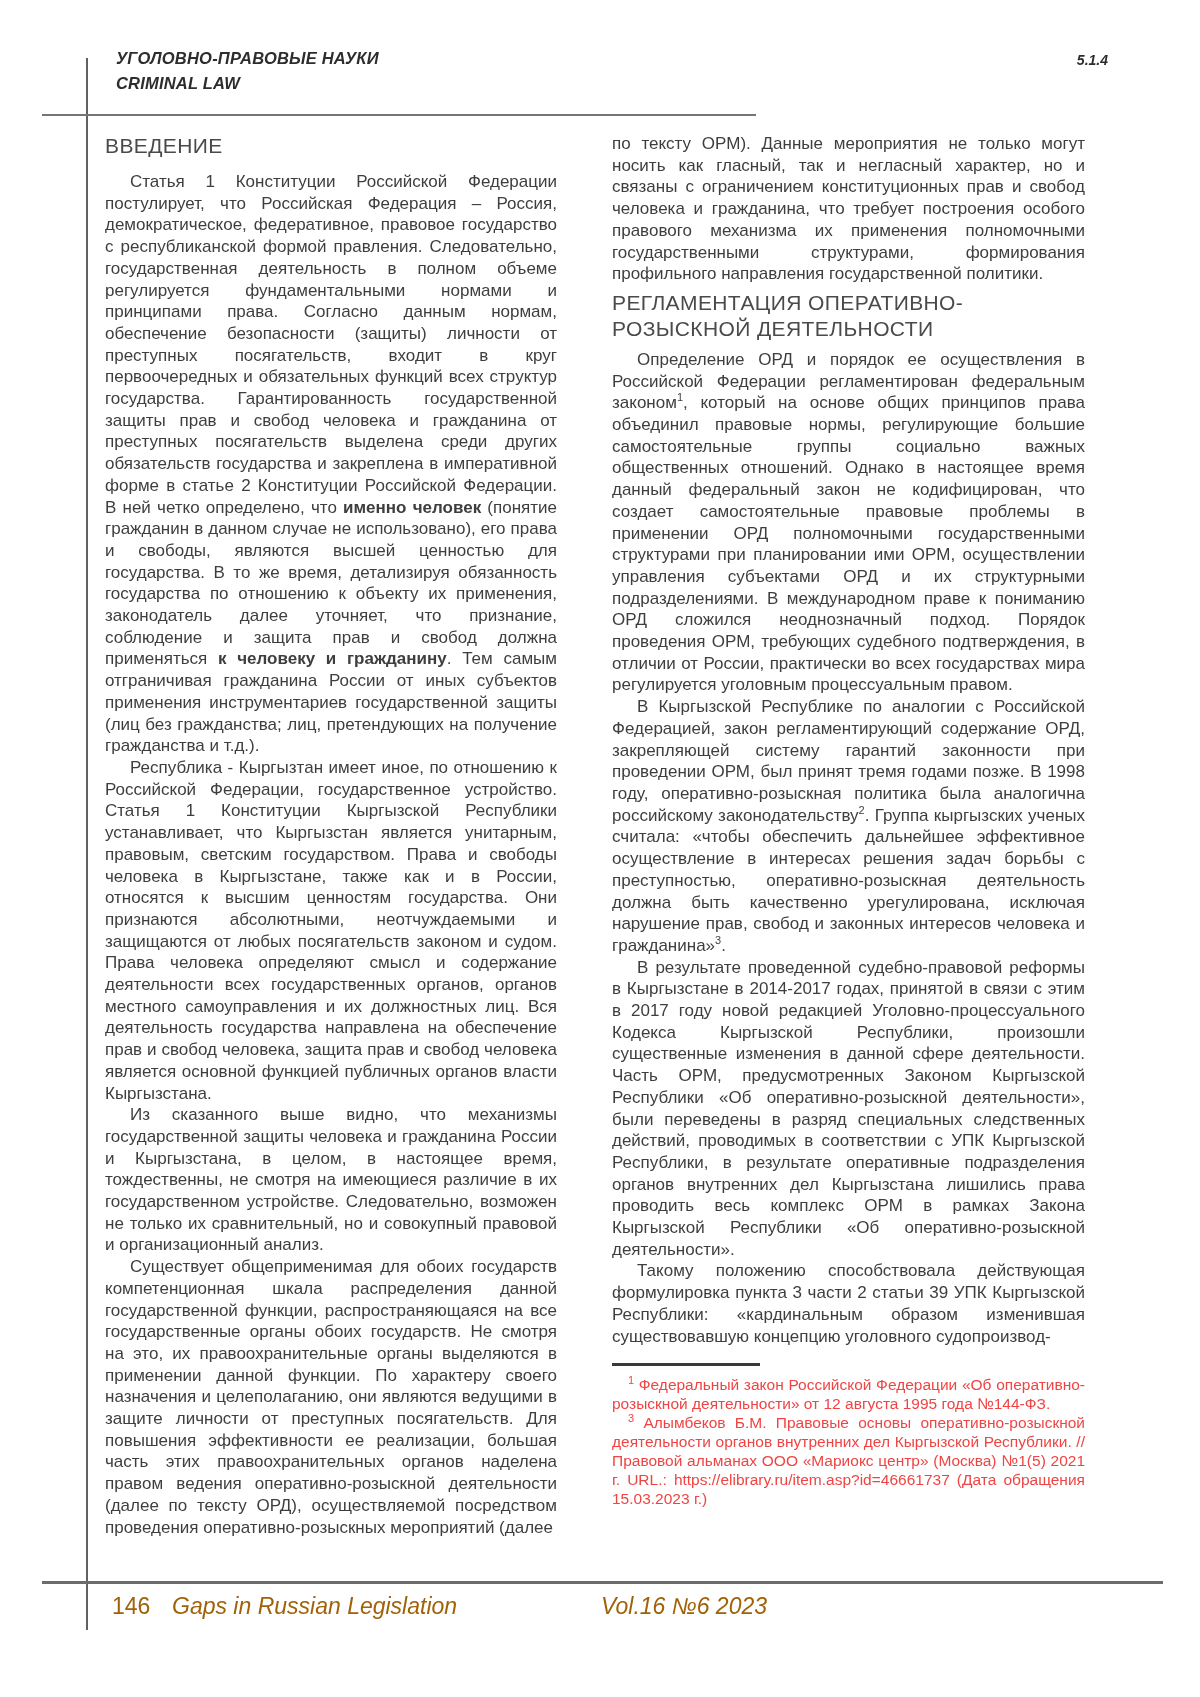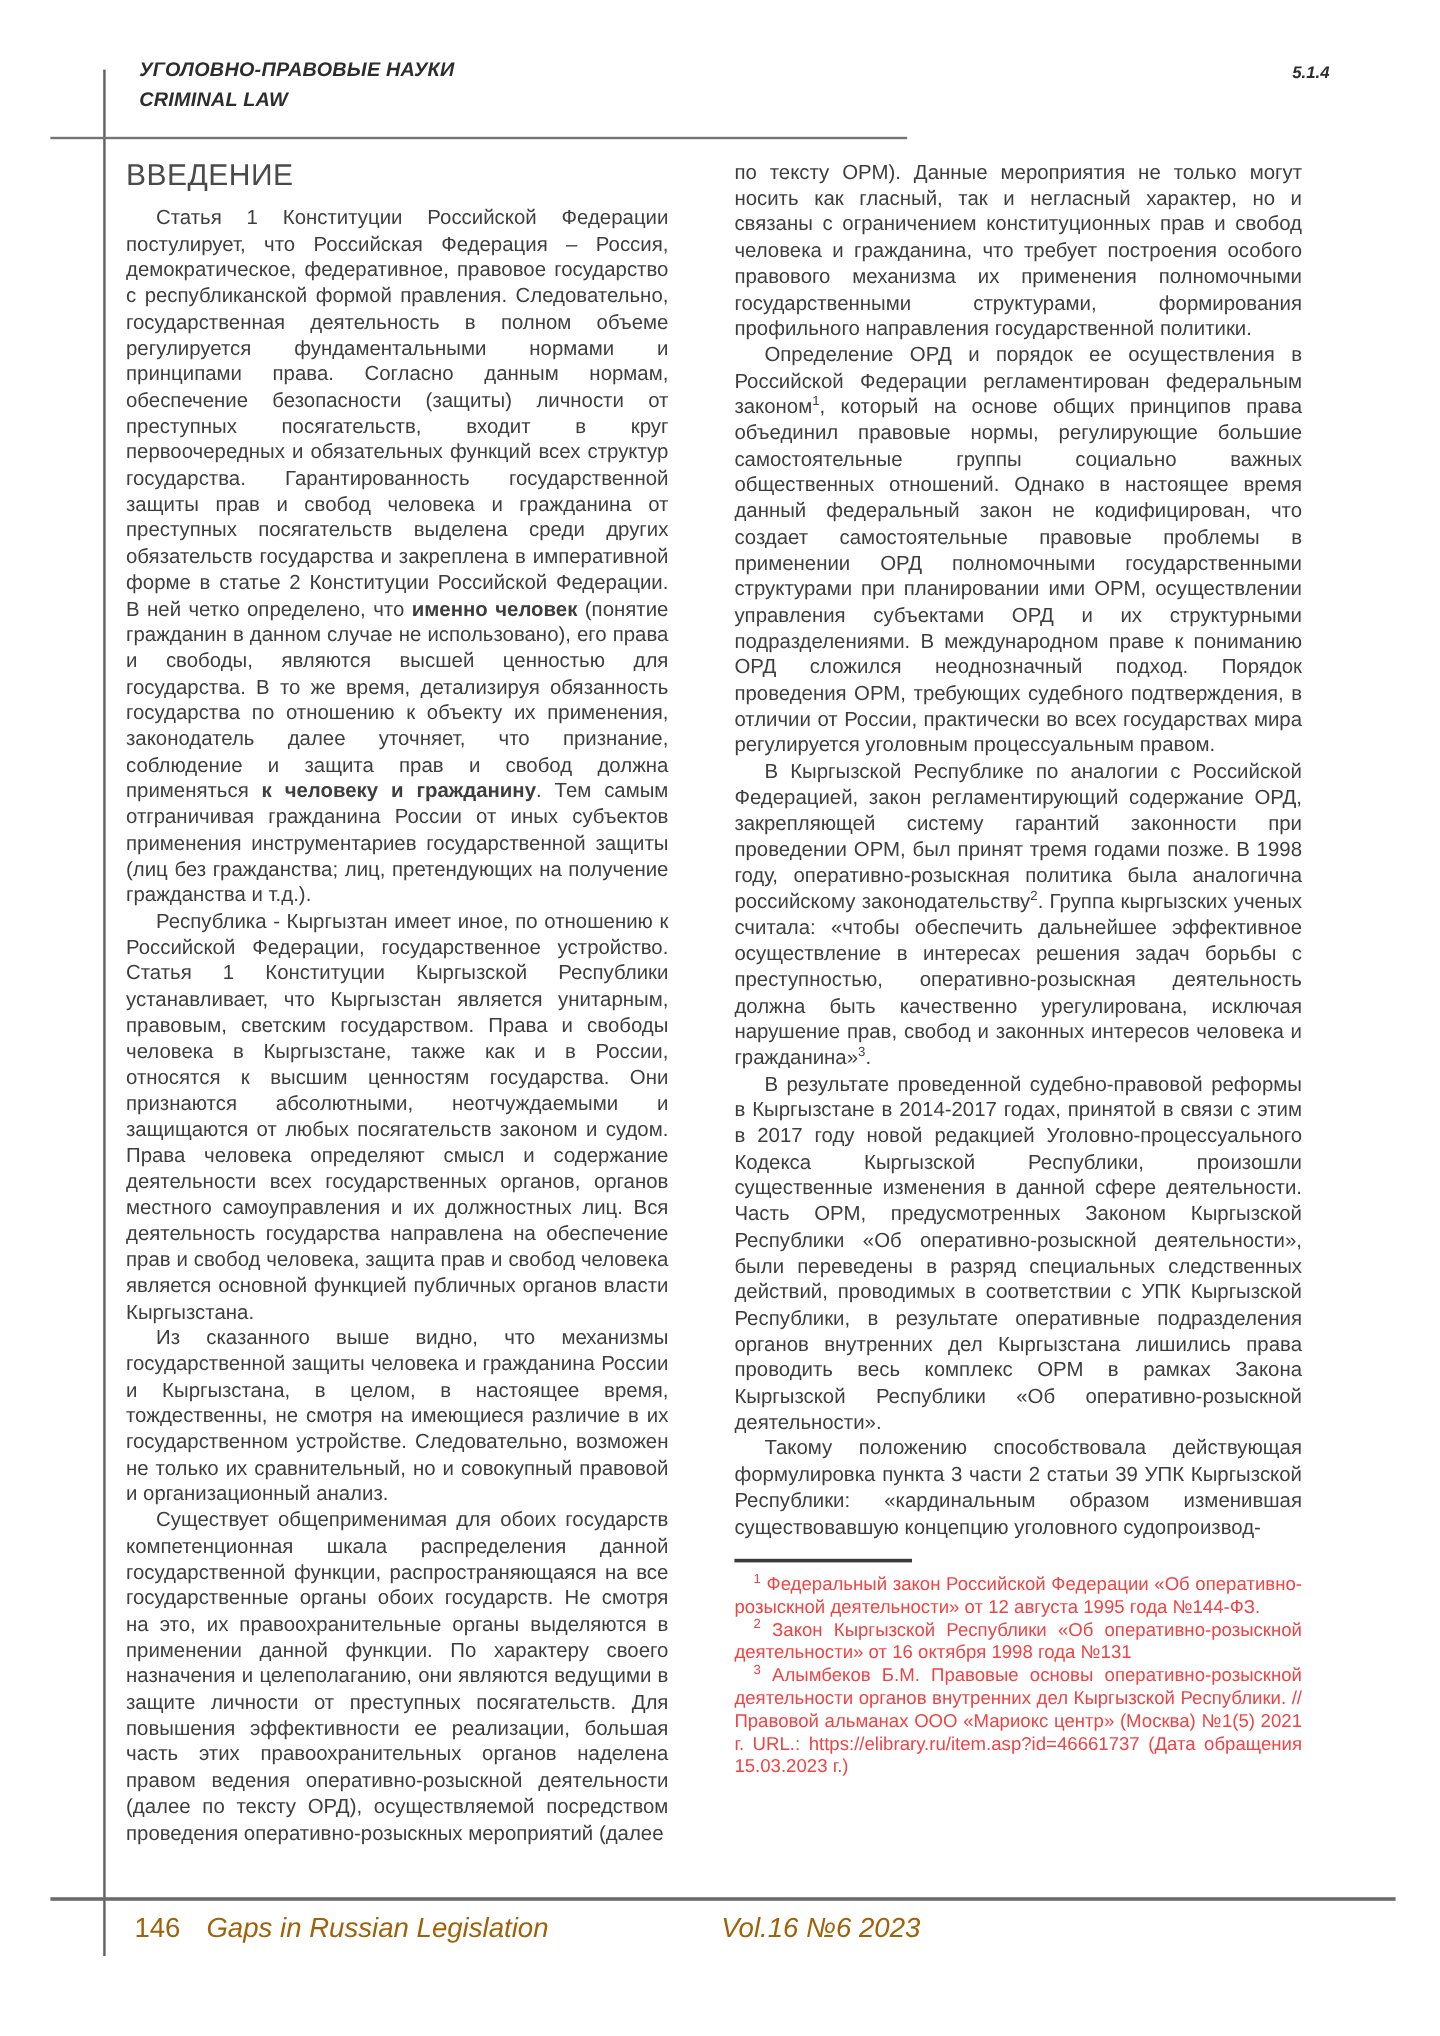--- a/index.html
+++ b/index.html
@@ -24,21 +24,21 @@
   }
   .code{
     position:absolute;top:52px;right:92px;
     font-weight:bold;font-style:italic;font-size:14px;color:#2d2d2d;
   }
   
   .col{position:absolute;top:133px;}
   .col1{left:105px;width:452px;}
   .col2{left:612px;width:473px;}
   .section-heading{
-    font-size:25px;font-weight:normal;color:#4a4a4a;
+    font-size:21px;font-weight:normal;color:#4a4a4a;
     margin:0 0 12px 0;line-height:26px;letter-spacing:.4px;
   }
   .section-heading.reg{margin:5px 0 7px 0;}
   .para{
     margin:0;text-align:justify;text-indent:25px;
     font-size:17px;line-height:21.7px;color:#3e3e3e;
   }
   .para.no-indent{text-indent:0;}
   .para b{font-weight:bold;}
   sup{font-size:11px;line-height:0;vertical-align:super;}
@@ -82,32 +82,32 @@
         <p class="para"><span>Республика - Кыргызтан имеет иное, по отношению к Российской Федерации, государственное устройство. Статья 1 Конституции Кыргызской Республики устанавливает, что Кыргызстан является унитарным, правовым, светским государством. Права и свободы человека в Кыргызстане, также как и в России, относятся к высшим ценностям государства. Они признаются абсолютными, неотчуждаемыми и защищаются от любых посягательств законом и судом. Права человека определяют смысл и содержание деятельности всех государственных органов, органов местного самоуправления и их должностных лиц. Вся деятельность государства направлена на обеспечение прав и свобод человека, защита прав и свобод человека является основной функцией публичных органов власти Кыргызстана.</span></p>
         <p class="para"><span>Из сказанного выше видно, что механизмы государственной защиты человека и гражданина России и Кыргызстана, в целом, в настоящее время, тождественны, не смотря на имеющиеся различие в их государственном устройстве. Следовательно, возможен не только их сравнительный, но и совокупный правовой и организационный анализ.</span></p>
         <p class="para"><span>Существует общеприменимая для обоих государств компетенционная шкала распределения данной государственной функции, распространяющаяся на все государственные органы обоих государств. Не смотря на это, их правоохранительные органы выделяются в применении данной функции. По характеру своего назначения и целеполаганию, они являются ведущими в защите личности от преступных посягательств. Для повышения эффективности ее реализации, большая часть этих правоохранительных органов наделена правом ведения оперативно-розыскной деятельности (далее по тексту ОРД), осуществляемой посредством проведения оперативно-розыскных мероприятий (далее</span></p>
       </div>
   </div>
 
   <div class="col col2">
     <div>
         <p class="para no-indent"><span>по тексту ОРМ). Данные мероприятия не только могут носить как гласный, так и негласный характер, но и связаны с ограничением конституционных прав и свобод человека и гражданина, что требует построения особого правового механизма их применения полномочными государственными структурами, формирования профильного направления государственной политики.</span></p>
       </div>
+    <h2 class="section-heading reg">РЕГЛАМЕНТАЦИЯ ОПЕРАТИВНО-РОЗЫСКНОЙ ДЕЯТЕЛЬНОСТИ</h2>
     <div>
         <p class="para"><span>Определение ОРД и порядок ее осуществления в Российской Федерации регламентирован федеральным законом</span><sup>1</sup><span>, который на основе общих принципов права объединил правовые нормы, регулирующие большие самостоятельные группы социально важных общественных отношений. Однако в настоящее время данный федеральный закон не кодифицирован, что создает самостоятельные правовые проблемы в применении ОРД полномочными государственными структурами при планировании ими ОРМ, осуществлении управления субъектами ОРД и их структурными подразделениями. В международном праве к пониманию ОРД сложился неоднозначный подход. Порядок проведения ОРМ, требующих судебного подтверждения, в отличии от России, практически во всех государствах мира регулируется уголовным процессуальным правом.</span></p>
         <p class="para"><span>В Кыргызской Республике по аналогии с Российской Федерацией, закон регламентирующий содержание ОРД, закрепляющей систему гарантий законности при проведении ОРМ, был принят тремя годами позже. В 1998 году, оперативно-розыскная политика была аналогична российскому законодательству</span><sup>2</sup><span>. Группа кыргызских ученых считала: «чтобы обеспечить дальнейшее эффективное осуществление в интересах решения задач борьбы с преступностью, оперативно-розыскная деятельность должна быть качественно урегулирована, исключая нарушение прав, свобод и законных интересов человека и гражданина»</span><sup>3</sup><span>.</span></p>
         <p class="para"><span>В результате проведенной судебно-правовой реформы в Кыргызстане в 2014-2017 годах, принятой в связи с этим в 2017 году новой редакцией Уголовно-процессуального Кодекса Кыргызской Республики, произошли существенные изменения в данной сфере деятельности. Часть ОРМ, предусмотренных Законом Кыргызской Республики «Об оперативно-розыскной деятельности», были переведены в разряд специальных следственных действий, проводимых в соответствии с УПК Кыргызской Республики, в результате оперативные подразделения органов внутренних дел Кыргызстана лишились права проводить весь комплекс ОРМ в рамках Закона Кыргызской Республики «Об оперативно-розыскной деятельности».</span></p>
         <p class="para"><span>Такому положению способствовала действующая формулировка пункта 3 части 2 статьи 39 УПК Кыргызской Республики: «кардинальным образом изменившая существовавшую концепцию уголовного судопроизвод-</span></p>
       </div>
 
     <div class="footnotes">
       <div class="fn-rule"></div>
       <div>
           <p class="footnote"><sup>1</sup><span> Федеральный закон Российской Федерации «Об оперативно-розыскной деятельности» от 12 августа 1995 года №144-ФЗ.</span></p>
-          <p class="footnote"><sup>2</sup><span> Закон Кыргызской Республики «Об оперативно-розыскной деятельности» от 16 октября 1998 года №131</span></p>
           <p class="footnote"><sup>3</sup><span> Алымбеков Б.М. Правовые основы оперативно-розыскной деятельности органов внутренних дел Кыргызской Республики. //Правовой альманах ООО «Мариокс центр» (Москва) №1(5) 2021 г. URL.: https://elibrary.ru/item.asp?id=46661737 (Дата обращения 15.03.2023 г.)</span></p>
         </div>
     </div>
   </div>
 
   <div class="footer-rule"></div>
 
   <div class="footer-text footer-num">146</div>
   <div class="footer-text footer-journal">Gaps in Russian Legislation</div>
   <div class="footer-text footer-issue">Vol.16 №6  2023</div>

